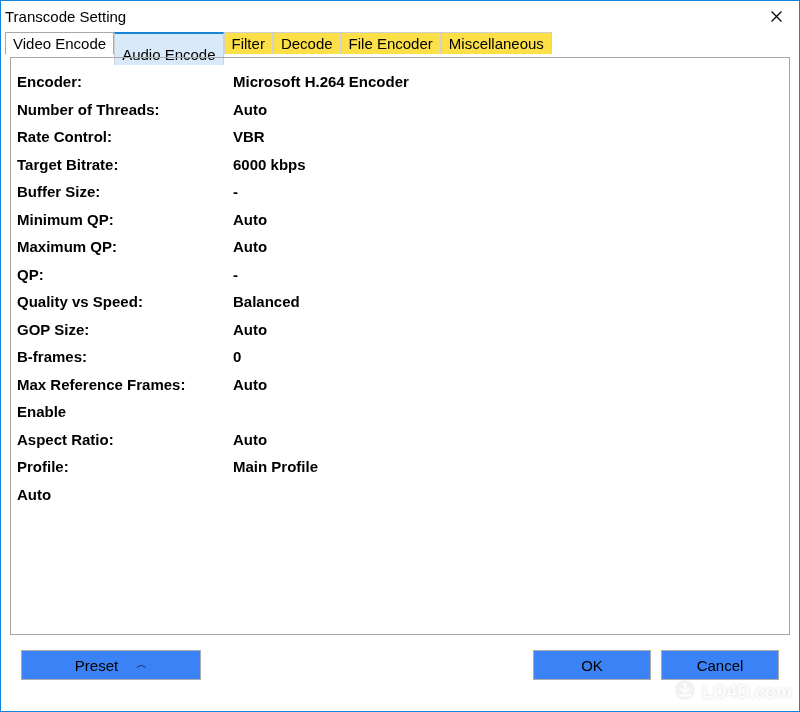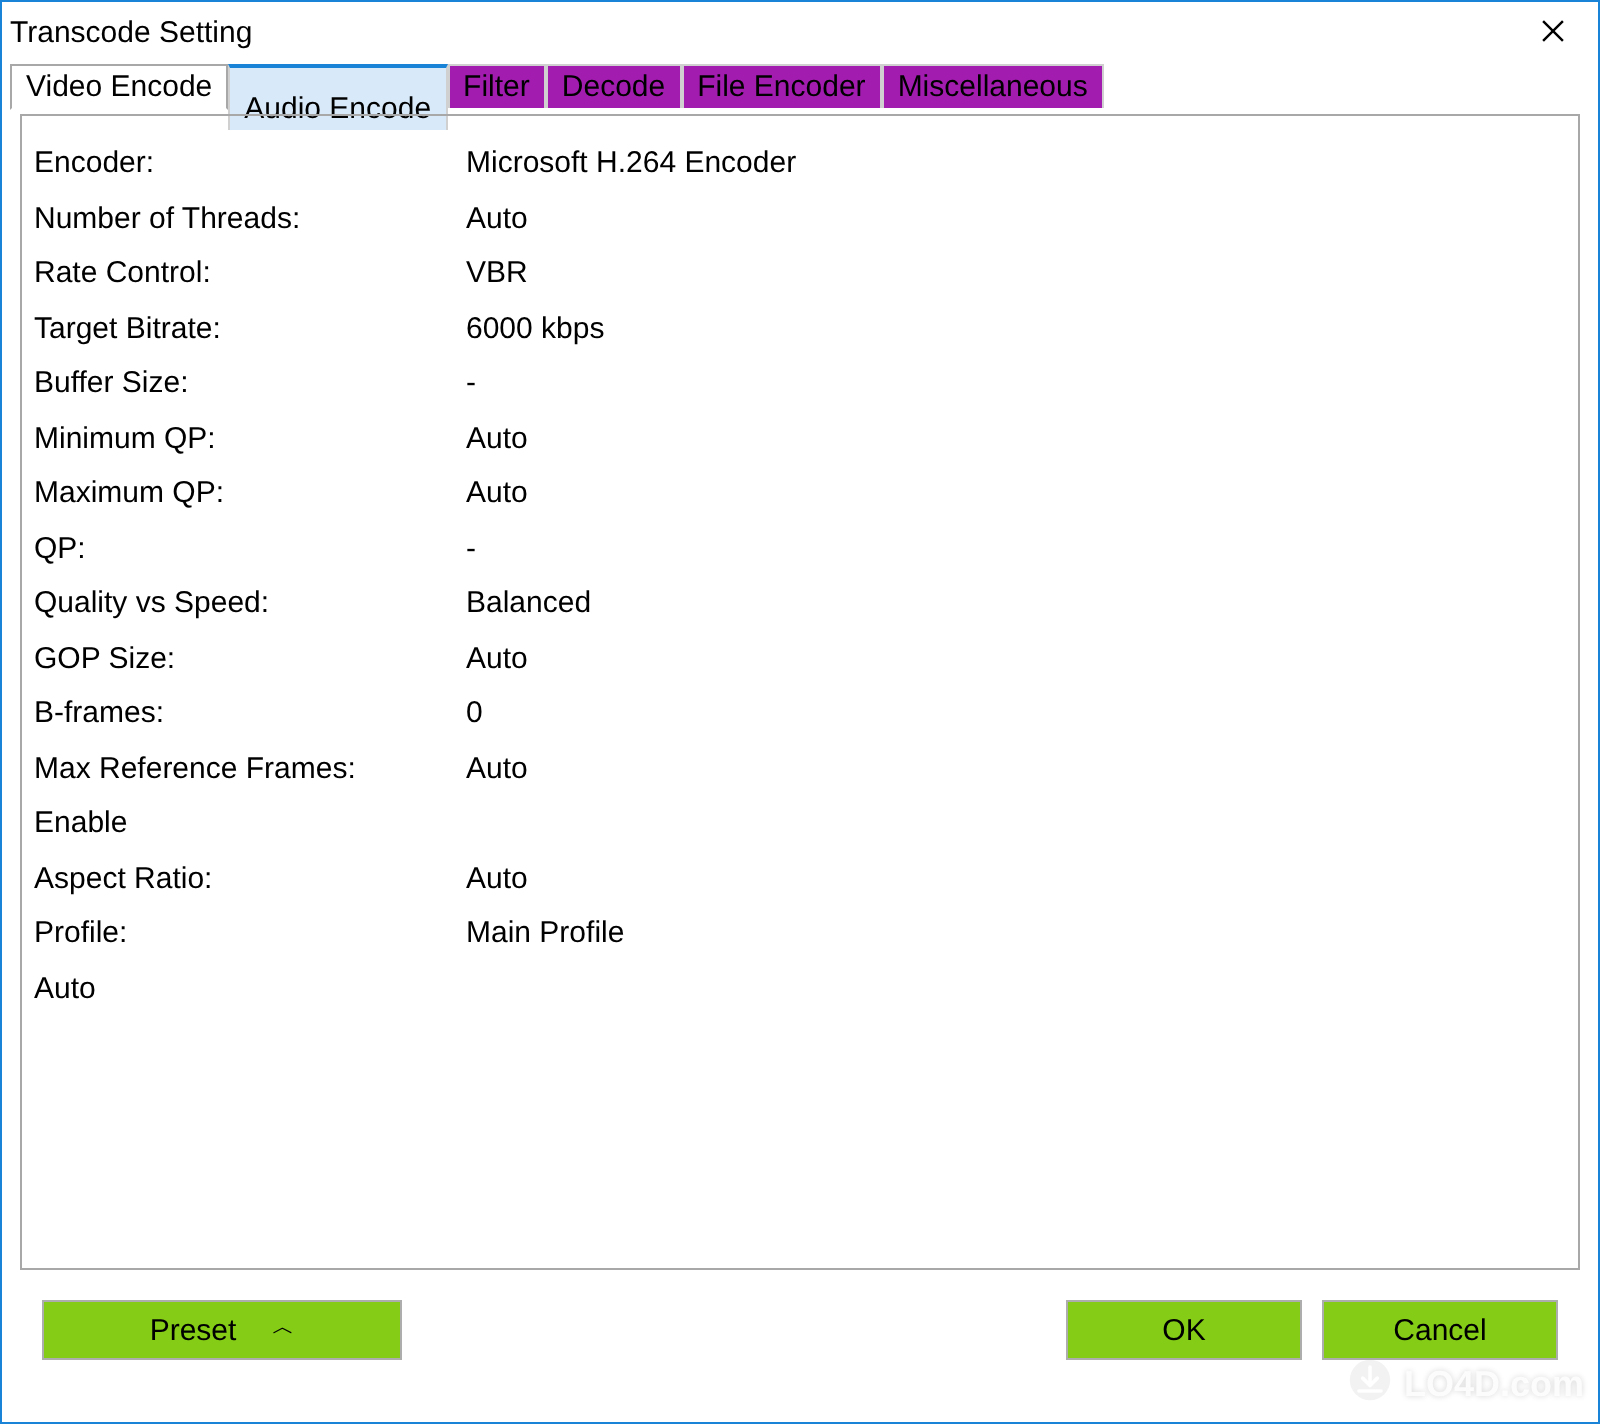--- a/index.html
+++ b/index.html
@@ -39,21 +39,21 @@
   .titlebar .close svg { width: 11px; height: 11px; }
   .tabs {
     display: flex;
     padding-left: 4px;
     align-items: flex-start;
     height: 26px;
   }
   .tab {
     font-size: 15px;
     padding: 2px 7px 2px 7px;
-    background: #a21caf;
+    background: #fde047;
     border: 1px solid #d0d0d0;
     border-bottom: none;
     margin-right: 0px;
     cursor: pointer;
     position: relative;
     top: 1px;
   }
   .tab.active {
     background: #fff;
     border: 1px solid #a8a8a8;
@@ -67,20 +67,21 @@
     padding-top: 12px;
   }
   .content-frame {
     margin: 0 9px 0 9px;
     border: 1px solid #a8a8a8;
     height: 578px;
     padding: 10px 6px 6px 6px;
     overflow: hidden;
     position: relative;
     top: 0px;
+    font-weight: bold;
   }
   .settings-table {
     width: 100%;
   }
   .row {
     display: flex;
     line-height: 27.5px;
     height: 27.5px;
   }
   .row .label {
@@ -93,21 +94,21 @@
   .footer {
     height: 60px;
     display: flex;
     align-items: center;
     padding: 0 20px 0 20px;
     gap: 10px;
   }
   .btn {
     height: 30px;
     min-width: 118px;
-    background: #84cc16;
+    background: #3b82f6;
     border: 1px solid #adadad;
     font-size: 15px;
     font-family: inherit;
     cursor: pointer;
     display: inline-flex;
     align-items: center;
     justify-content: center;
     gap: 18px;
     padding: 0 28px;
   }

